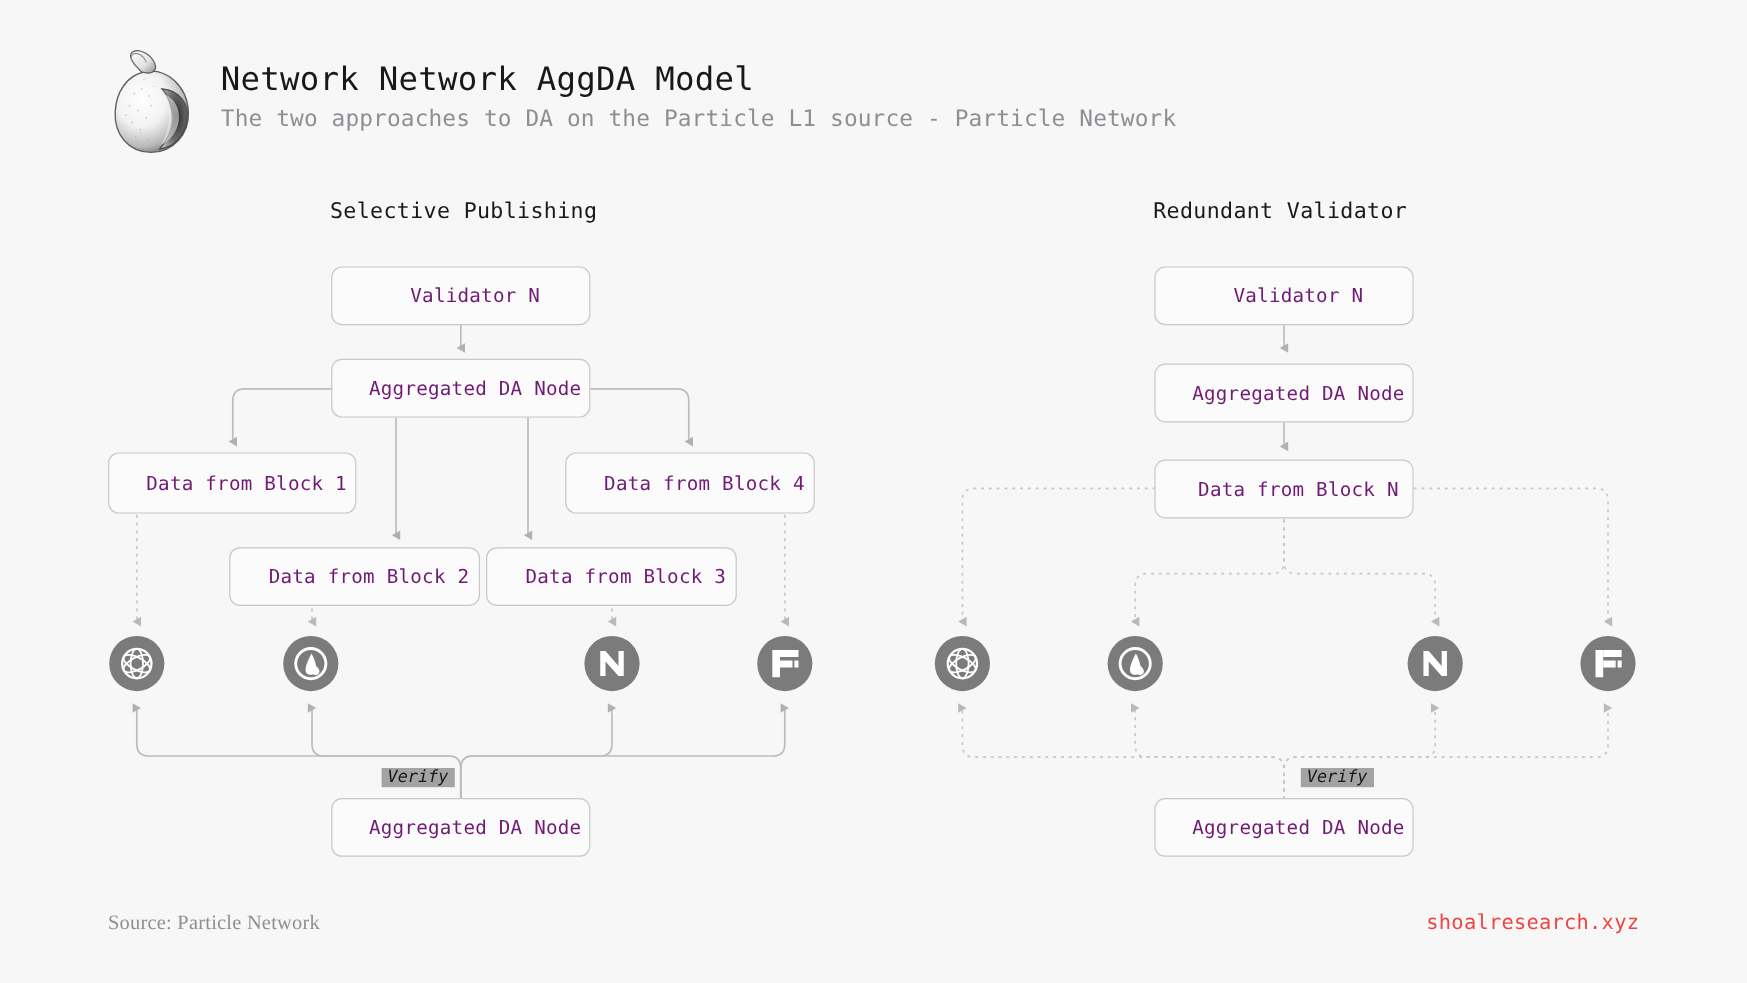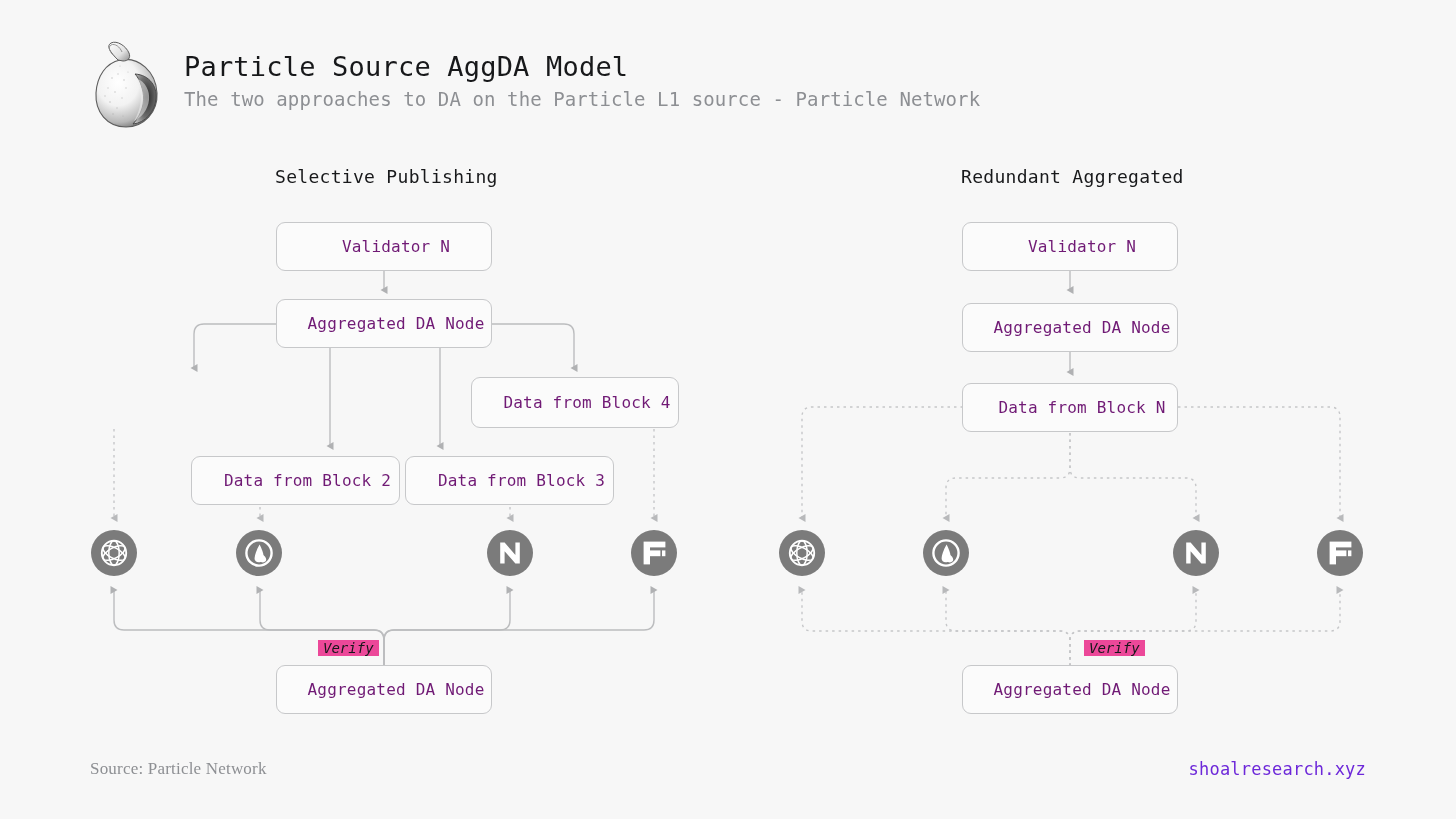--- a/index.html
+++ b/index.html
@@ -110,21 +110,21 @@
     z-index: 1;
     pointer-events: none;
   }
 
   
   .verify-label {
     position: absolute;
     font-size: 14px;
     font-style: italic;
     color: #16171a;
-    background: #ec4899;
+    background: #a3a3a3;
     padding: 0 5px;
     z-index: 5;
     white-space: nowrap;
   }
   #verify-left  { left: 318px; top: 640px; }
   #verify-right { left: 1084px; top: 640px; }
 
   
   .footer-left {
     position: absolute;
@@ -134,21 +134,21 @@
     color: #8d8f93;
     letter-spacing: 0.2px;
     white-space: nowrap;
     font-family: Liberation Serif, serif;
   }
   .footer-right {
     position: absolute;
     right: 90px;
     top: 759px;
     font-size: 17px;
-    color: #6d28d9;
+    color: #ef4444;
     letter-spacing: 0.2px;
     white-space: nowrap;
   }
 </style>
 </head>
 <body>
 
 <div id="page">
 
   <div class="header">
@@ -194,27 +194,27 @@
           <circle cx="36" cy="48" r="0.7"></circle>
             <circle cx="15" cy="56" r="0.7"></circle>
           <circle cx="30" cy="26" r="0.6"></circle>
             <circle cx="38" cy="32" r="0.6"></circle>
           <circle cx="23" cy="74" r="0.7"></circle>
             <circle cx="33" cy="76" r="0.6"></circle>
         </g>
       </svg>
     </div>
     <div class="header-text">
-      <div class="title">Particle Source AggDA Model</div>
+      <div class="title">Network Network AggDA Model</div>
       <div class="subtitle">The two approaches to DA on the Particle L1 source - Particle Network</div>
     </div>
   </div>
 
   <div class="panel-heading" id="heading-left">Selective Publishing</div>
-  <div class="panel-heading" id="heading-right">Redundant Aggregated</div>
+  <div class="panel-heading" id="heading-right">Redundant Validator</div>
 
   <svg id="wires" viewBox="0 0 1456 819">
     <defs>
       <marker id="arrow" markerWidth="10" markerHeight="10" refX="5" refY="5" orient="auto" markerUnits="userSpaceOnUse">
         <path d="M1,1.5 L9,1.5 L5,8.5 Z" fill="#b0b1b3"></path>
       </marker>
       <marker id="arrowDot" markerWidth="10" markerHeight="10" refX="5" refY="5" orient="auto" markerUnits="userSpaceOnUse">
         <path d="M1,1.5 L9,1.5 L5,8.5 Z" fill="#b8b9bb"></path>
       </marker>
     </defs>
@@ -266,20 +266,21 @@
       <path d="M1070,666 L1070,641 Q1070,631 1060,631 L956,631 Q946,631 946,621 L946,590" marker-end="url(#arrowDot)"></path>
       <path d="M1070,666 L1070,641 Q1070,631 1080,631 L1186,631 Q1196,631 1196,621 L1196,590" marker-end="url(#arrowDot)"></path>
       <path d="M1070,666 L1070,641 Q1070,631 1080,631 L1330,631 Q1340,631 1340,621 L1340,590" marker-end="url(#arrowDot)"></path>
     </g>
   </svg>
 
   <div class="node-box" style="left:276px; top:222px; width:216px; height:49px;">Validator N</div>
 
   <div class="node-box" style="left:276px; top:299px; width:216px; height:49px;">Aggregated DA Node</div>
 
+  <div class="node-box" style="left:90px; top:377px; width:207px; height:51px;">Data from Block 1</div>
 
   <div class="node-box" style="left:471px; top:377px; width:208px; height:51px;">Data from Block 4</div>
 
   <div class="node-box" style="left:155px; top:456px; width:209px; height:49px;margin-left:36px;">Data from Block 2</div>
 
   <div class="node-box" style="left:405px; top:456px; width:209px; height:49px;">Data from Block 3</div>
 
   <div class="node-box" style="left:276px; top:665px; width:216px; height:49px;">Aggregated DA Node</div>
 
   <div class="node-box" style="left:962px; top:222px; width:216px; height:49px;">Validator N</div>

